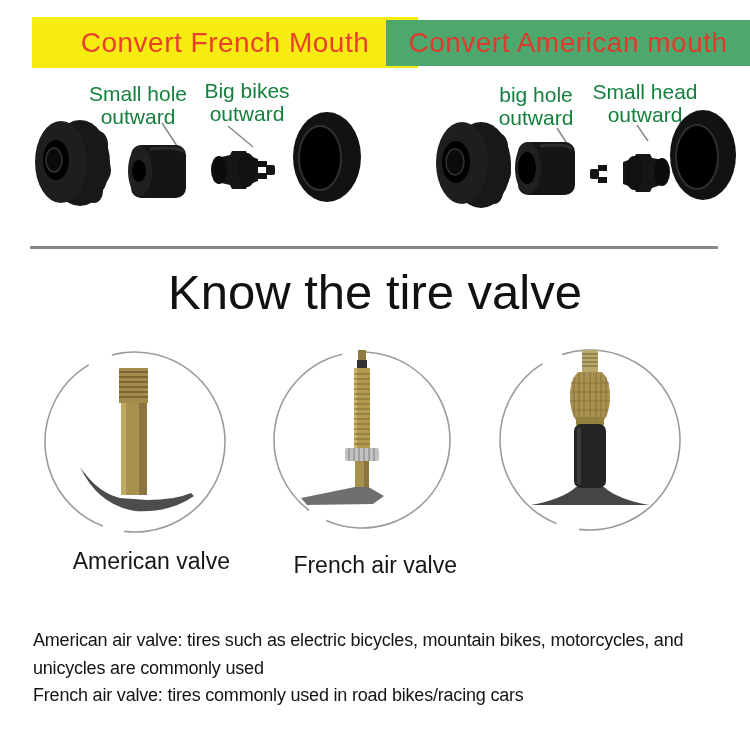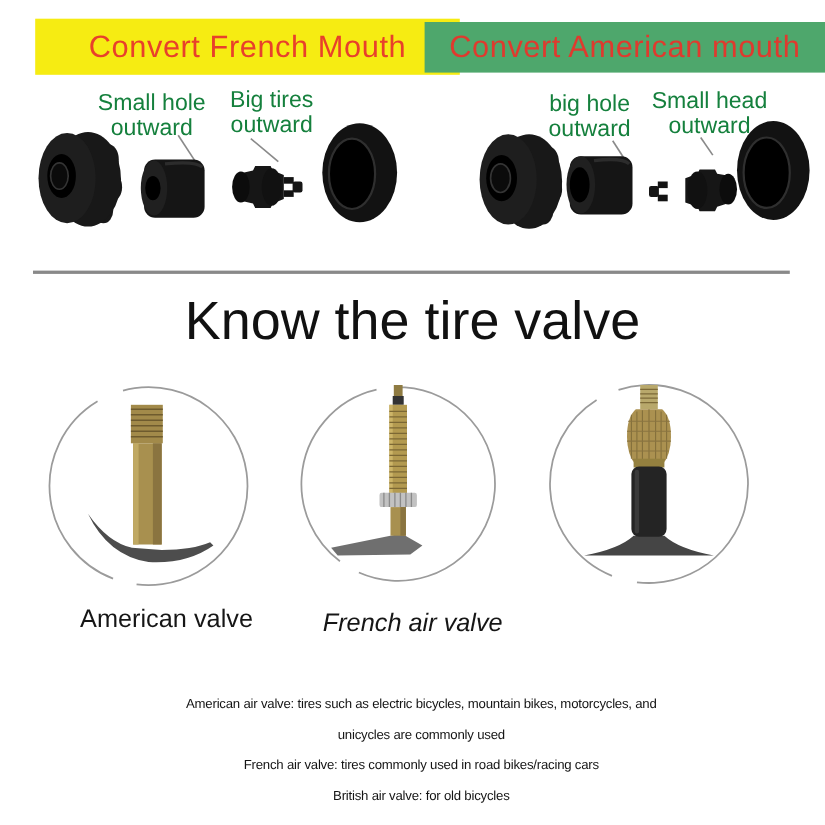--- a/index.html
+++ b/index.html
@@ -22,28 +22,28 @@
   .lbl-small-head{left:584px;top:80px;width:122px;}
 
   
   .divider{position:absolute;left:30px;top:246px;width:688px;height:3px;background:#898989;}
   .heading{position:absolute;left:0;top:271px;width:750px;text-align:center;
            font-size:49px;line-height:42px;color:#111;margin:0;font-weight:normal;}
 
   
   .valve-fig{position:absolute;width:190px;margin:0;}
   .fig-american{left:40px;top:347px;}
-  .fig-french{left:267px;top:347px;font-style:italic;}
+  .fig-french{left:267px;top:347px;}
   .fig-british{left:495px;top:347px;}
   .valve-fig figcaption{margin-top:7px;text-align:right;font-size:23px;color:#161616;}
   .fig-french figcaption{margin-top:11px;}
 
   
   .descriptions{position:absolute;left:33px;top:627px;width:700px;}
-  .desc-line{font-size:12px;line-height:27.5px;color:#141414;letter-spacing:-0.2px;white-space:nowrap;text-align:center;}
+  .desc-line{font-size:18px;line-height:27.5px;color:#141414;letter-spacing:-0.2px;white-space:nowrap;}
 </style>
 </head>
 <body>
 
 <div class="page">
 
   <div class="banner banner-french">
     <span class="banner-text">Convert French Mouth</span>
   </div>
   <div class="banner banner-american">
@@ -110,21 +110,21 @@
       <ellipse cx="634" cy="98" rx="9" ry="17" fill="#111"></ellipse>
     </g>
     <g>
       <ellipse cx="703" cy="80" rx="33" ry="45" fill="#121212"></ellipse>
       <ellipse cx="697" cy="82" rx="21" ry="32" fill="#000"></ellipse>
       <ellipse cx="697" cy="82" rx="21" ry="32" fill="none" stroke="#2f2f2f" stroke-width="2"></ellipse>
     </g>
   </svg>
 
   <div class="part-label lbl-small-hole">Small hole outward</div>
-  <div class="part-label lbl-big-head">Big tires outward</div>
+  <div class="part-label lbl-big-head">Big bikes outward</div>
   <div class="part-label lbl-big-hole">big hole outward</div>
   <div class="part-label lbl-small-head">Small head outward</div>
 
   <div class="divider"></div>
   <h1 class="heading">Know the tire valve</h1>
 
   <figure class="valve-fig fig-american">
     <svg width="190" height="190" viewBox="0 0 190 190">
       <circle cx="95" cy="95" r="90" fill="none" stroke="#9b9b9b" stroke-width="1.6" pathLength="360" stroke-dasharray="105 14 128 16 97" transform="rotate(-8 95 95)"></circle>
       <path d="M40 120 Q58 146 80 151 L107 153 Q135 153 151 146 L154 149 Q130 166 95 164 Q58 158 40 120 Z" fill="#4d4d4d"></path>
@@ -221,16 +221,15 @@
         <rect x="79" y="77" width="32" height="64" rx="7" fill="#242424"></rect>
         <rect x="82" y="80" width="4" height="58" rx="2" fill="#3a3a3a"></rect>
       </g>
     </svg>
   </figure>
 
   <div class="descriptions">
     <div class="desc-line">American air valve: tires such as electric bicycles, mountain bikes, motorcycles, and</div>
     <div class="desc-line">unicycles are commonly used</div>
     <div class="desc-line">French air valve: tires commonly used in road bikes/racing cars</div>
-    <div class="desc-line">British air valve: for old bicycles</div>
   </div>
 
 </div>
 
 </body></html>

